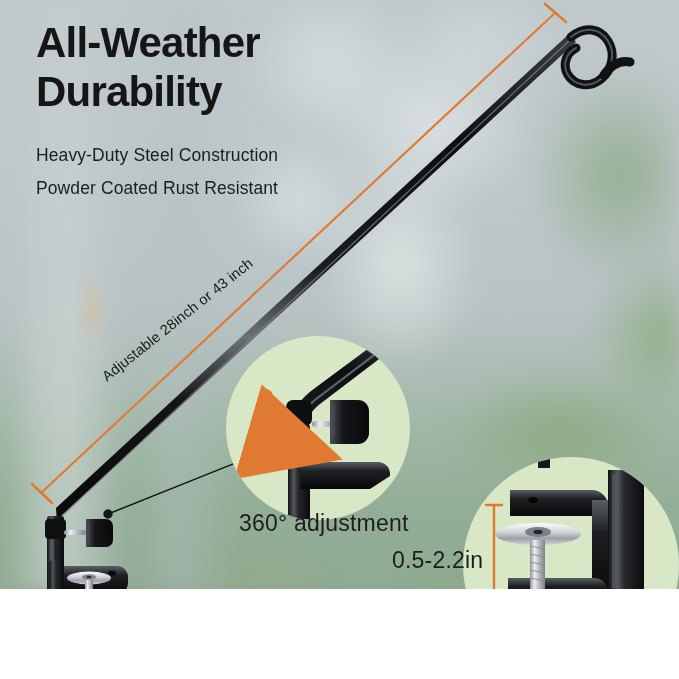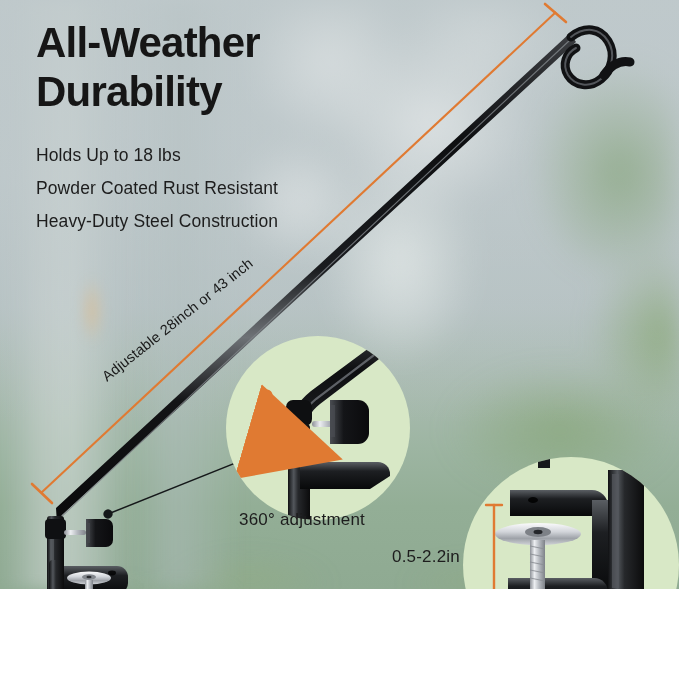--- a/index.html
+++ b/index.html
@@ -78,21 +78,21 @@
     color:#161616;white-space:pre-line;
   }
   .bullets{position:absolute;left:36px;top:139px;}
   .bullet{
     font-size:17.5px;line-height:33px;
     color:#1d1d1d;letter-spacing:.1px;
   }
 
   .caption{
     position:absolute;
-    font-size:17px;color:#1d1d1d;letter-spacing:.2px;
+    font-size:23px;color:#1d1d1d;letter-spacing:.2px;
   }
   .cap-360{left:239px;top:510px;}
   .cap-clamp{left:392px;top:547px;}
 
   
   .dim-label{
     position:absolute;left:104px;top:370px;
     font-size:14.5px;color:#1a1a1a;letter-spacing:.2px;
     transform:rotate(-38.5deg);transform-origin:0 50%;
     white-space:nowrap;
@@ -277,23 +277,22 @@
           <line x1="486" y1="592" x2="502" y2="592"></line>
         </g>
       </g>
     </g>
   </svg>
 
   <div class="headline">All-Weather
 Durability</div>
 
   <div class="bullets">
-    <div class="bullet">Holds Up to 18 lbs</div>
+    <div class="bullet">Heavy-Duty Steel Construction</div>
     <div class="bullet">Powder Coated Rust Resistant</div>
-    <div class="bullet">Heavy-Duty Steel Construction</div>
   </div>
 
   <div class="dim-label">Adjustable 28inch or 43 inch</div>
 
   <div class="caption cap-360">360° adjustment</div>
 
   <div class="caption cap-clamp">0.5-2.2in</div>
 </div>
 
 </body></html>

